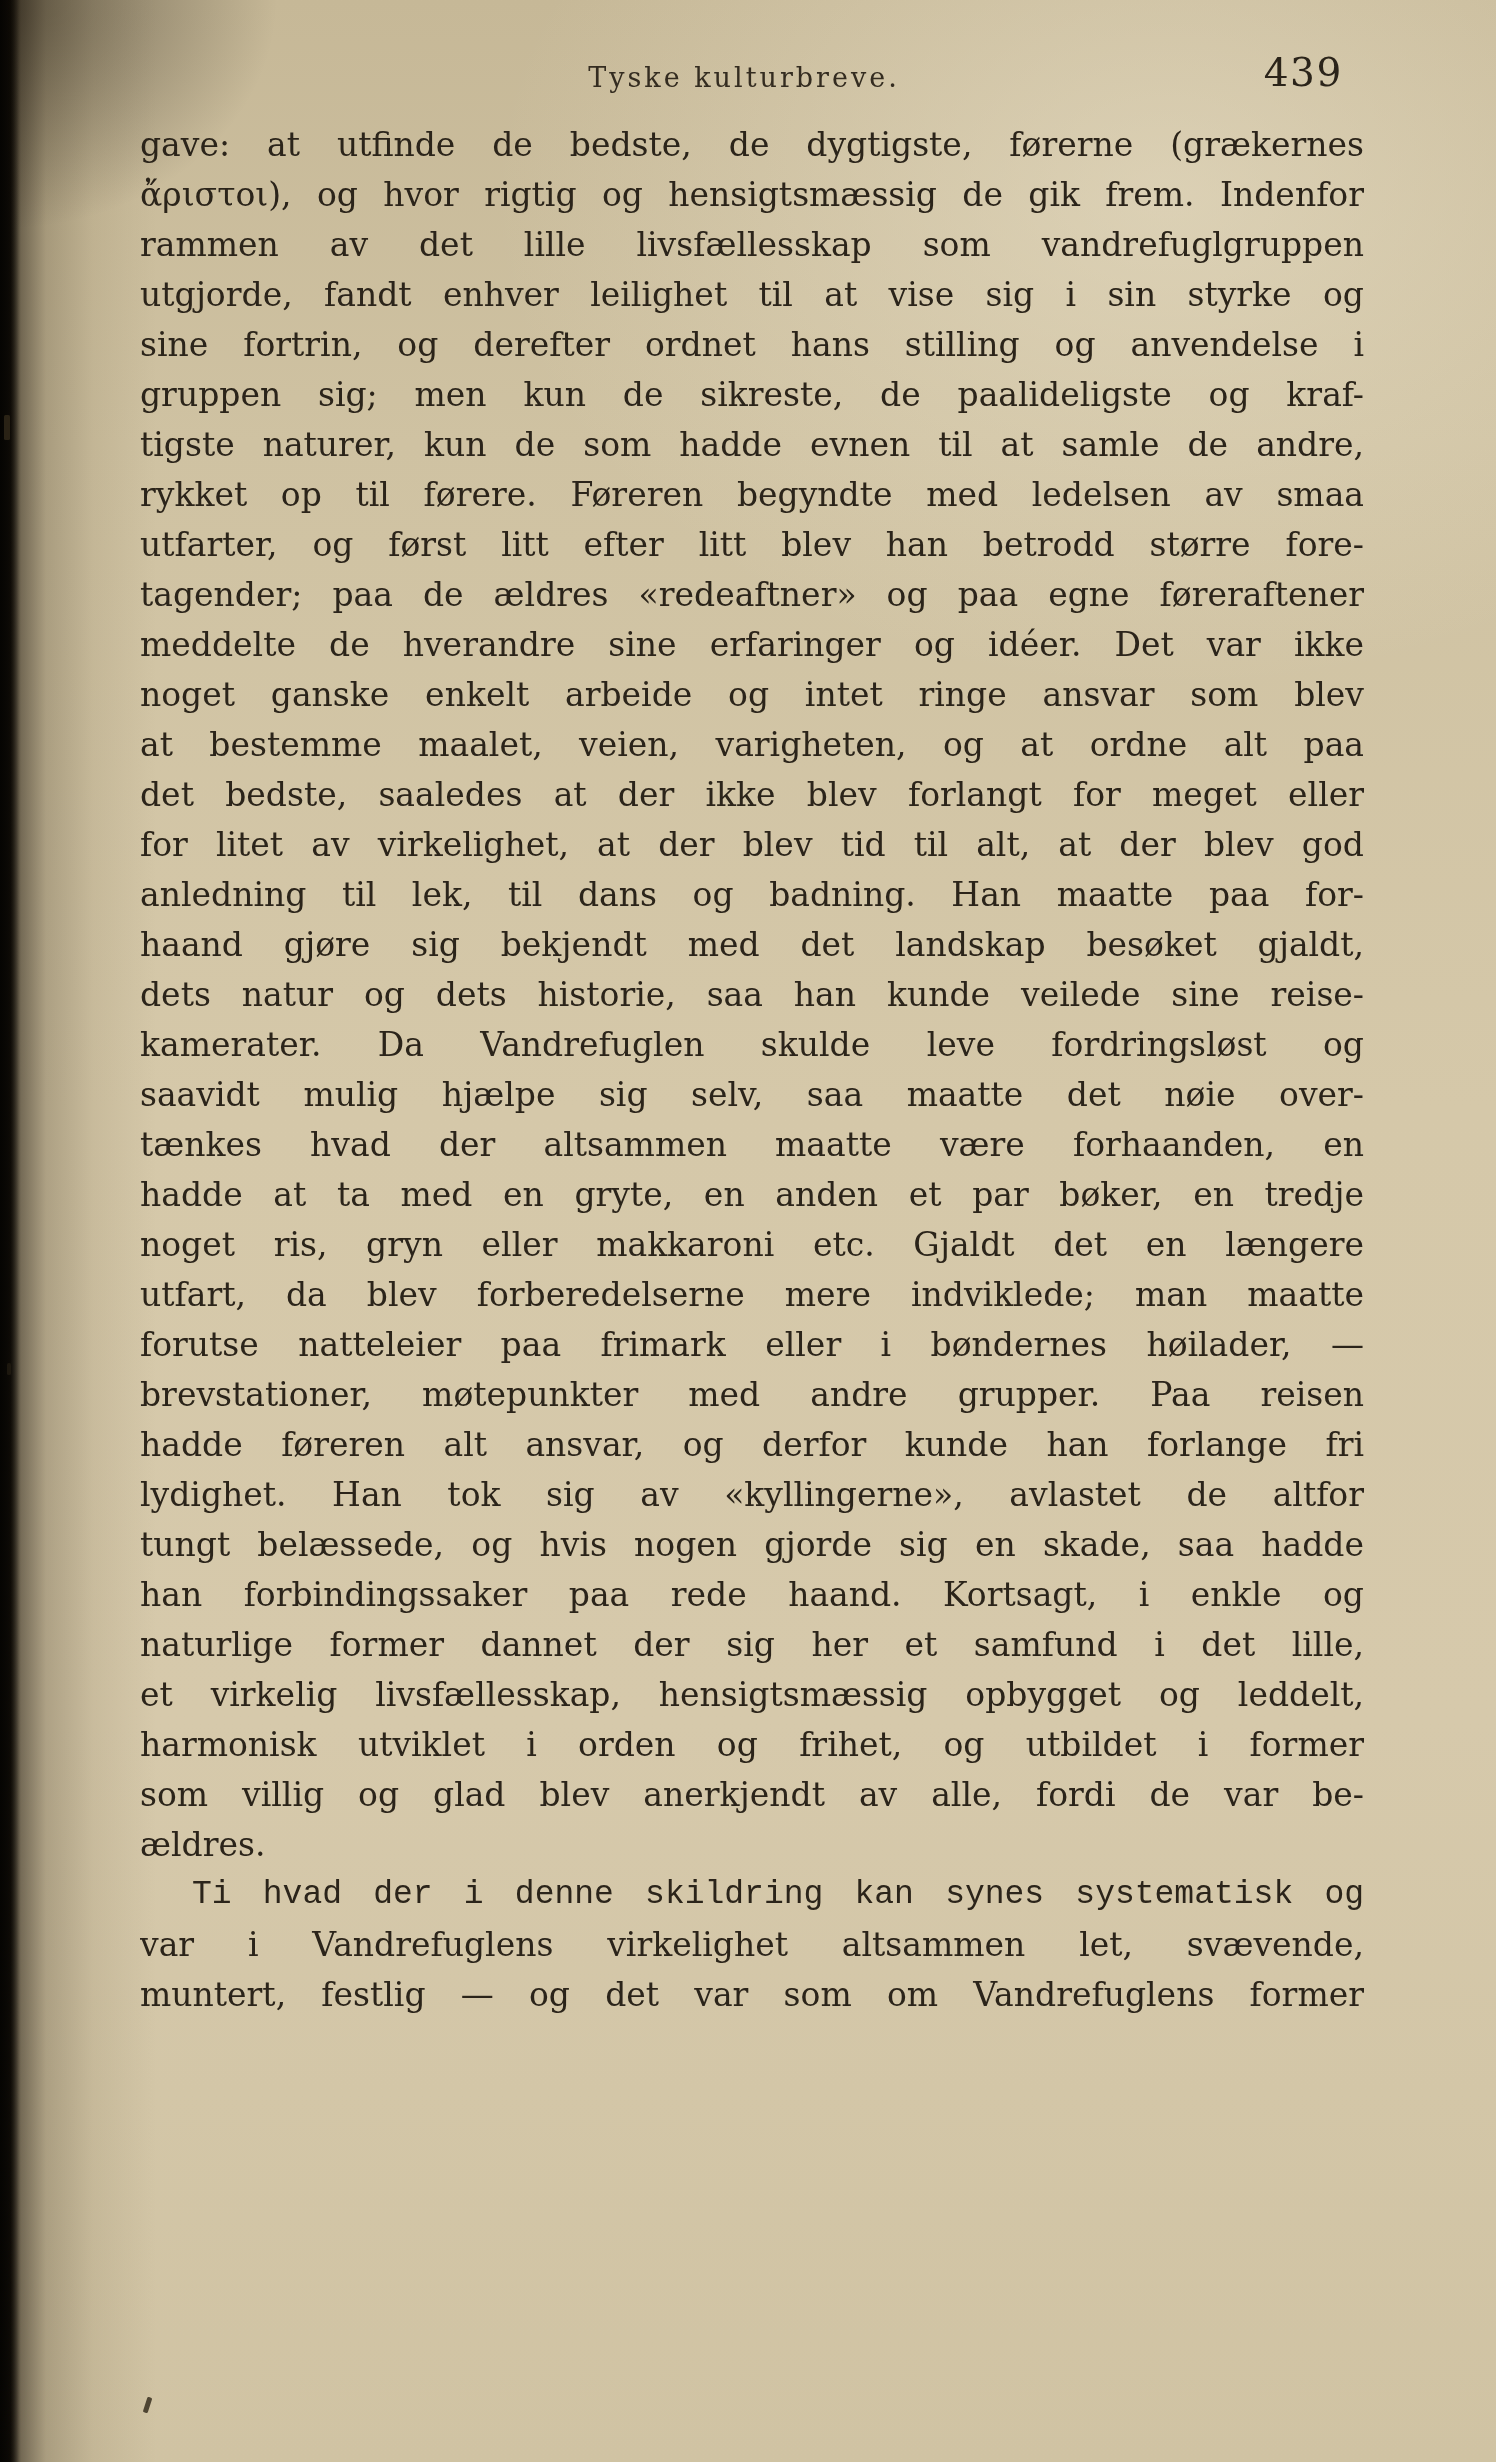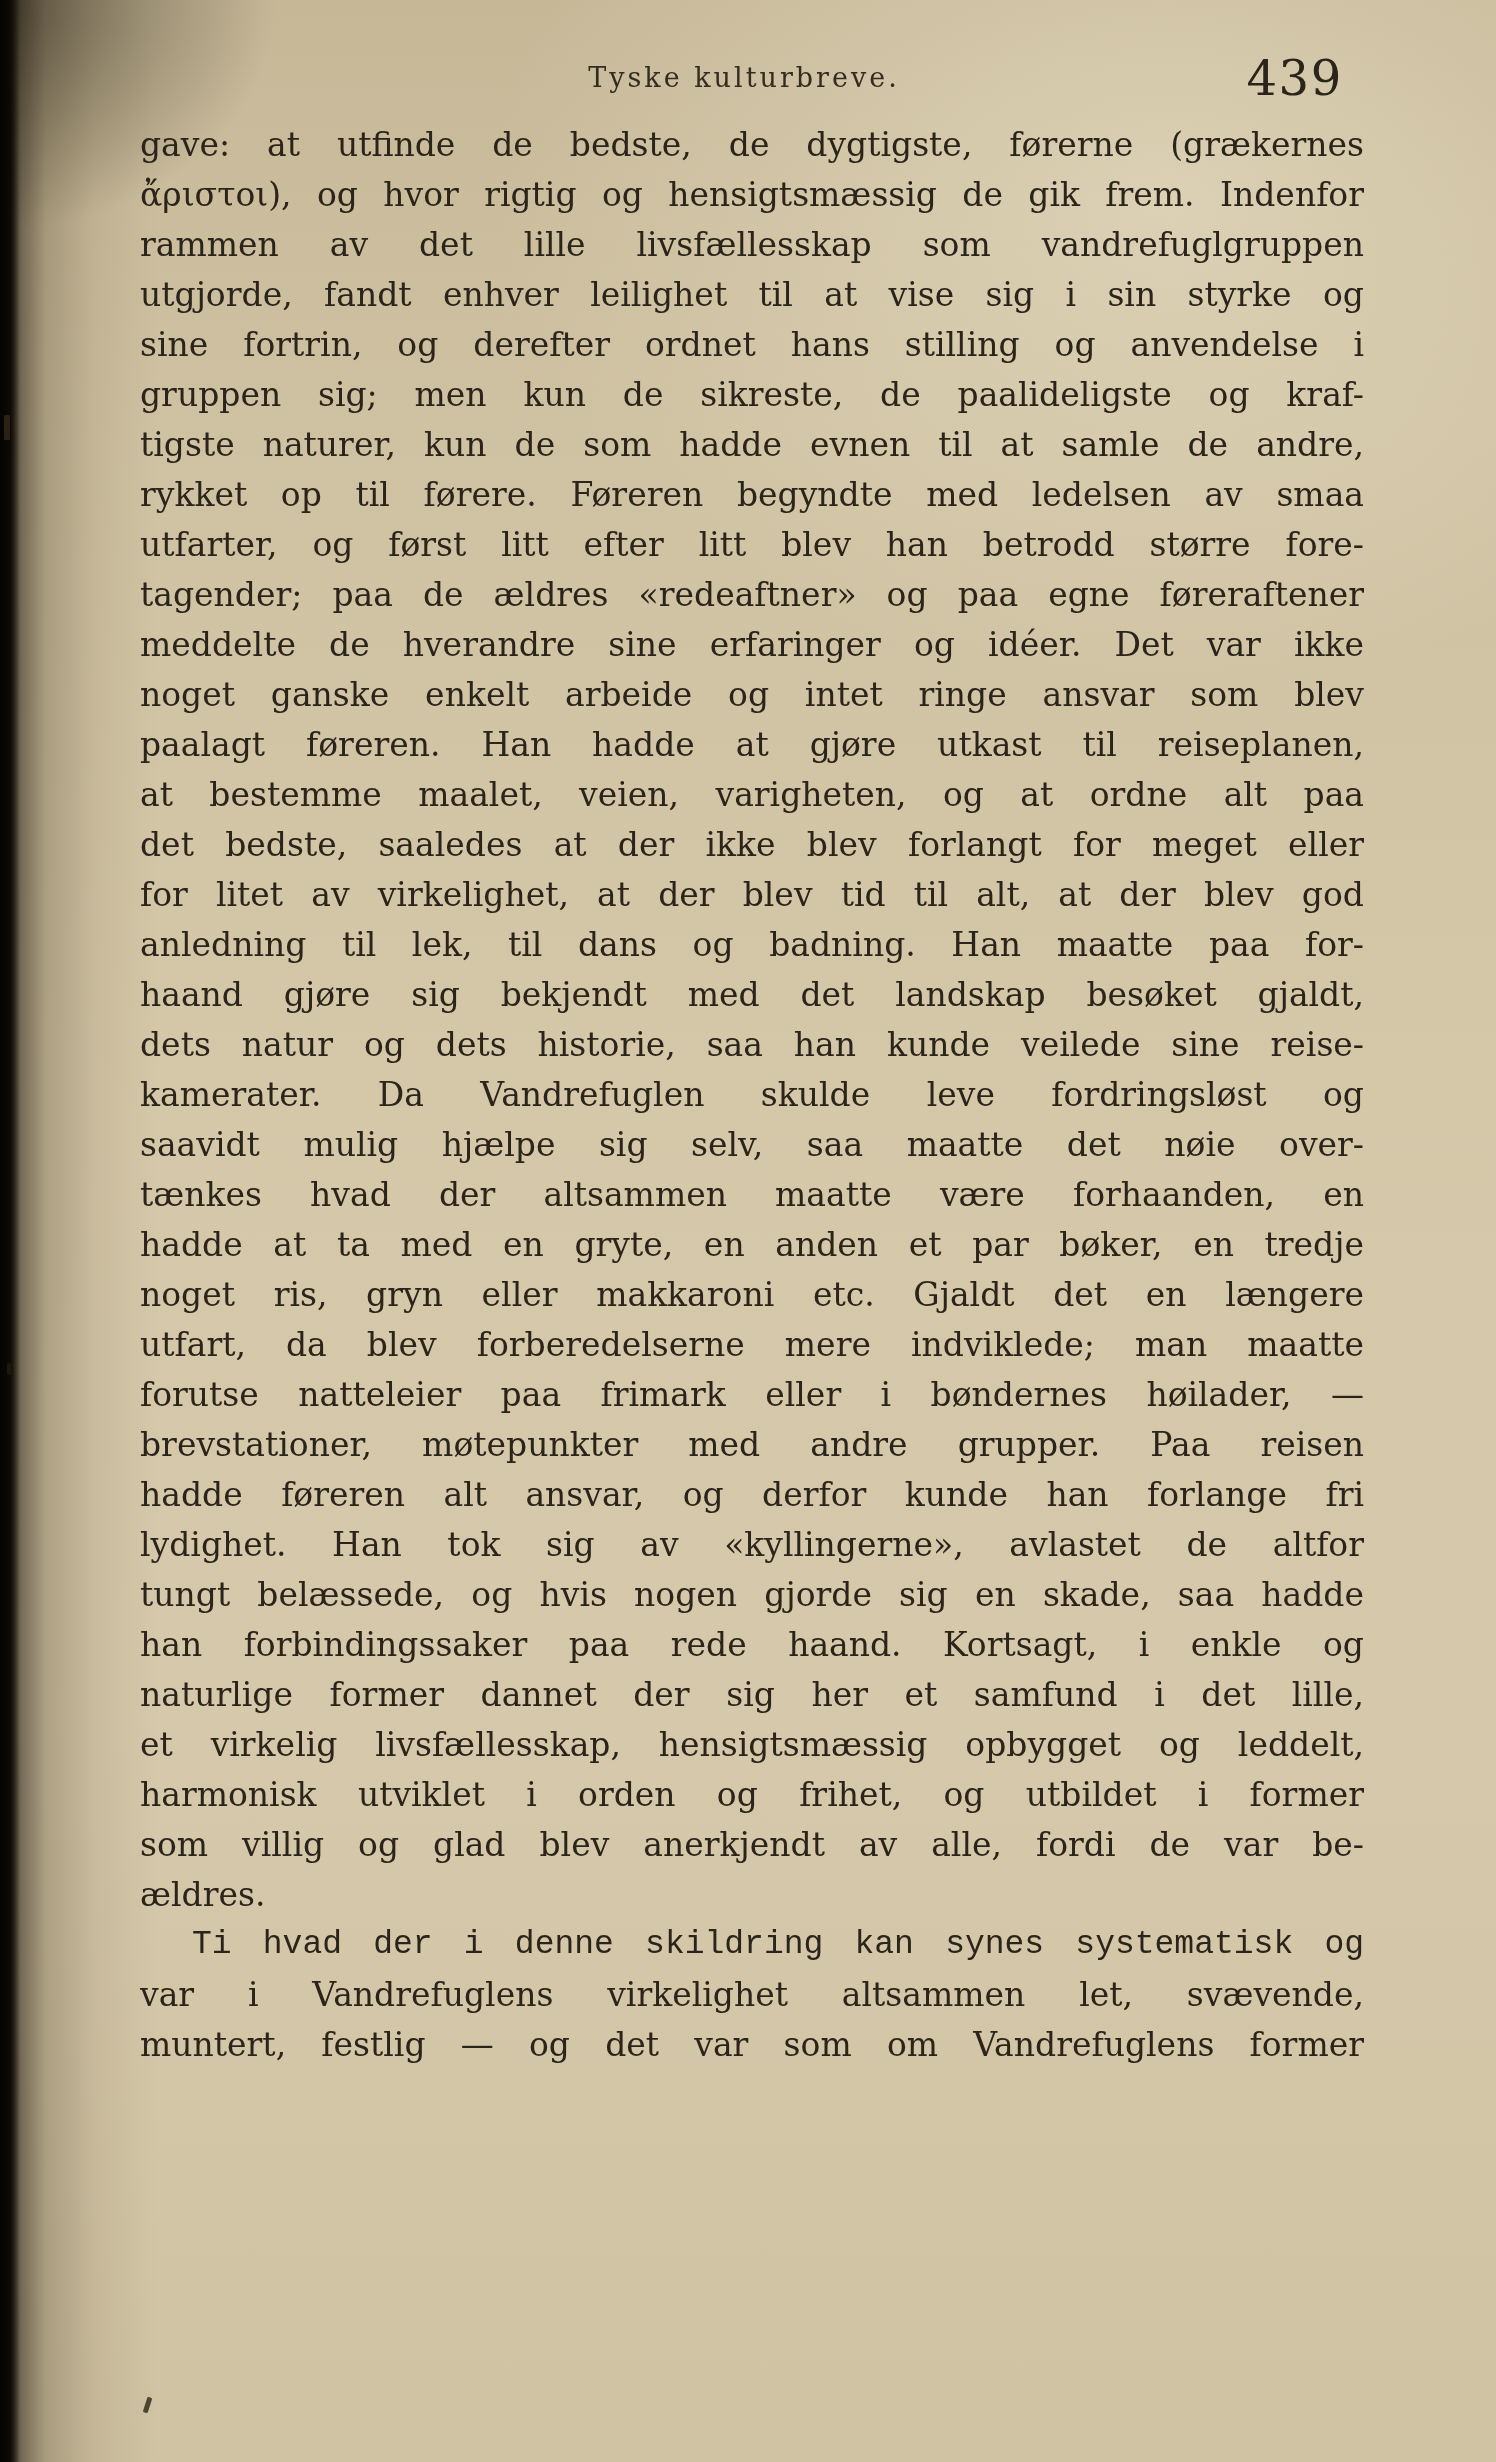--- a/index.html
+++ b/index.html
@@ -42,21 +42,21 @@
     top: 9px;
     text-align: center;
     font-size: 27px;
     letter-spacing: 3px;
     color: #342c20;
   }
   .page-number {
     position: absolute;
     right: 13.3px;
     top: -3px;
-    font-size: 48px;
+    font-size: 39px;
     letter-spacing: 1.5px;
     color: #2b241a;
   }
 
   .body-text {
     position: absolute;
     top: 120px;
     left: 140px;
     width: 1224px;
     font-size: 33px;
@@ -101,21 +101,20 @@
         <div class="text-line">rammen av det lille livsfællesskap som vandrefuglgruppen</div>
         <div class="text-line">utgjorde, fandt enhver leilighet til at vise sig i sin styrke og</div>
         <div class="text-line">sine fortrin, og derefter ordnet hans stilling og anvendelse i</div>
         <div class="text-line">gruppen sig; men kun de sikreste, de paalideligste og kraf-</div>
         <div class="text-line">tigste naturer, kun de som hadde evnen til at samle de andre,</div>
         <div class="text-line">rykket op til førere. Føreren begyndte med ledelsen av smaa</div>
         <div class="text-line">utfarter, og først litt efter litt blev han betrodd større fore-</div>
         <div class="text-line">tagender; paa de ældres «redeaftner» og paa egne føreraftener</div>
         <div class="text-line">meddelte de hverandre sine erfaringer og idéer. Det var ikke</div>
         <div class="text-line">noget ganske enkelt arbeide og intet ringe ansvar som blev</div>
-        <div class="text-line">paalagt føreren.  Han hadde at gjøre utkast til reiseplanen,</div>
         <div class="text-line">at bestemme maalet, veien, varigheten, og at ordne alt paa</div>
         <div class="text-line">det bedste, saaledes at der ikke blev forlangt for meget eller</div>
         <div class="text-line">for litet av virkelighet, at der blev tid til alt, at der blev god</div>
         <div class="text-line">anledning til lek, til dans og badning.  Han maatte paa for-</div>
         <div class="text-line">haand gjøre sig bekjendt med det landskap besøket gjaldt,</div>
         <div class="text-line">dets natur og dets historie, saa han kunde veilede sine reise-</div>
         <div class="text-line">kamerater.  Da Vandrefuglen skulde leve fordringsløst og</div>
         <div class="text-line">saavidt mulig hjælpe sig selv, saa maatte det nøie over-</div>
         <div class="text-line">tænkes hvad der altsammen maatte være forhaanden, en</div>
         <div class="text-line">hadde at ta med en gryte, en anden et par bøker, en tredje</div>

